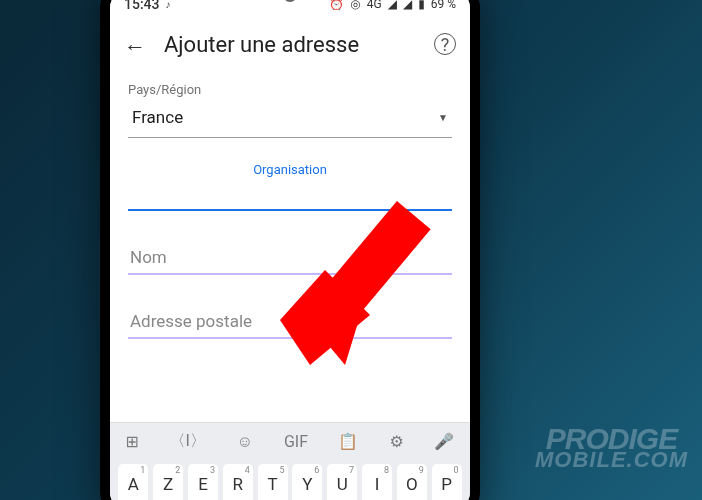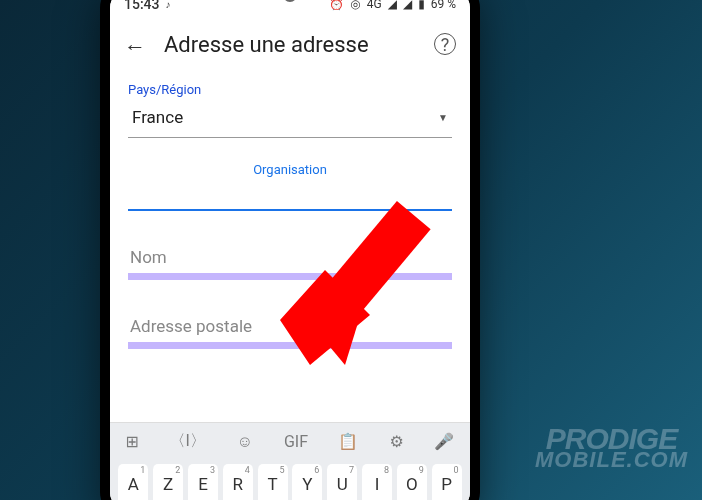--- a/index.html
+++ b/index.html
@@ -62,28 +62,28 @@
       height: 52px;
       display: flex;
       align-items: center;
       padding: 0 14px;
       gap: 18px;
     }
     .back-arrow { font-size: 22px; color: #333; }
     .appbar-title { font-size: 22px; color: #222; flex: 1; }
     .help-icon { font-size: 18px; color: #555; border: 1.5px solid #555; border-radius: 50%; width: 22px; height: 22px; display: flex; align-items: center; justify-content: center; }
     .content { padding: 4px 18px; flex: 1; position: relative; }
-    .field-label { font-size: 13px; color: #1d4ed8; margin-top: 8px; }
+    .field-label { font-size: 13px; color: #737373; margin-top: 8px; }
     .dropdown { display: flex; align-items: center; border-bottom: 1px solid #999; padding: 8px 4px 10px 4px; margin-top: 2px; justify-content: space-between; }
     .dropdown-value { font-size: 17px; color: #222; flex: 1; }
     .dropdown-caret { font-size: 10px; color: #555; }
     .field { margin-top: 24px; text-align: center; }
     .field-active-label { font-size: 13px; color: #1a73e8; }
     .input-line { border-bottom: 2px solid #1a73e8; height: 30px; margin-top: 4px; }
-    .input-plain { border-bottom: 7px solid #c4b5fd; padding: 8px 4px 6px 2px; margin-top: 28px; font-size: 17px; color: #888; }
+    .input-plain { border-bottom: 2px solid #c4b5fd; padding: 8px 4px 6px 2px; margin-top: 28px; font-size: 17px; color: #888; }
     .keyboard-toolbar {
       height: 38px;
       background: #ebedf0;
       display: flex;
       align-items: center;
       justify-content: space-around;
       border-top: 1px solid #ddd;
       font-size: 16px;
       color: #555;
     }
@@ -147,21 +147,21 @@
         <span>4G</span>
         <span>◢</span>
         <span>◢</span>
         <span>▮</span>
         <span>69 %</span>
       </div>
     </div>
 
     <div class="appbar">
       <span class="back-arrow">←</span>
-      <span class="appbar-title">Adresse une adresse</span>
+      <span class="appbar-title">Ajouter une adresse</span>
       <span class="help-icon">?</span>
     </div>
 
     <div class="content">
       <div class="field-label">Pays/Région</div>
       <div class="dropdown">
         <span class="dropdown-value">France</span>
         <span class="dropdown-caret">▼</span>
       </div>
 

